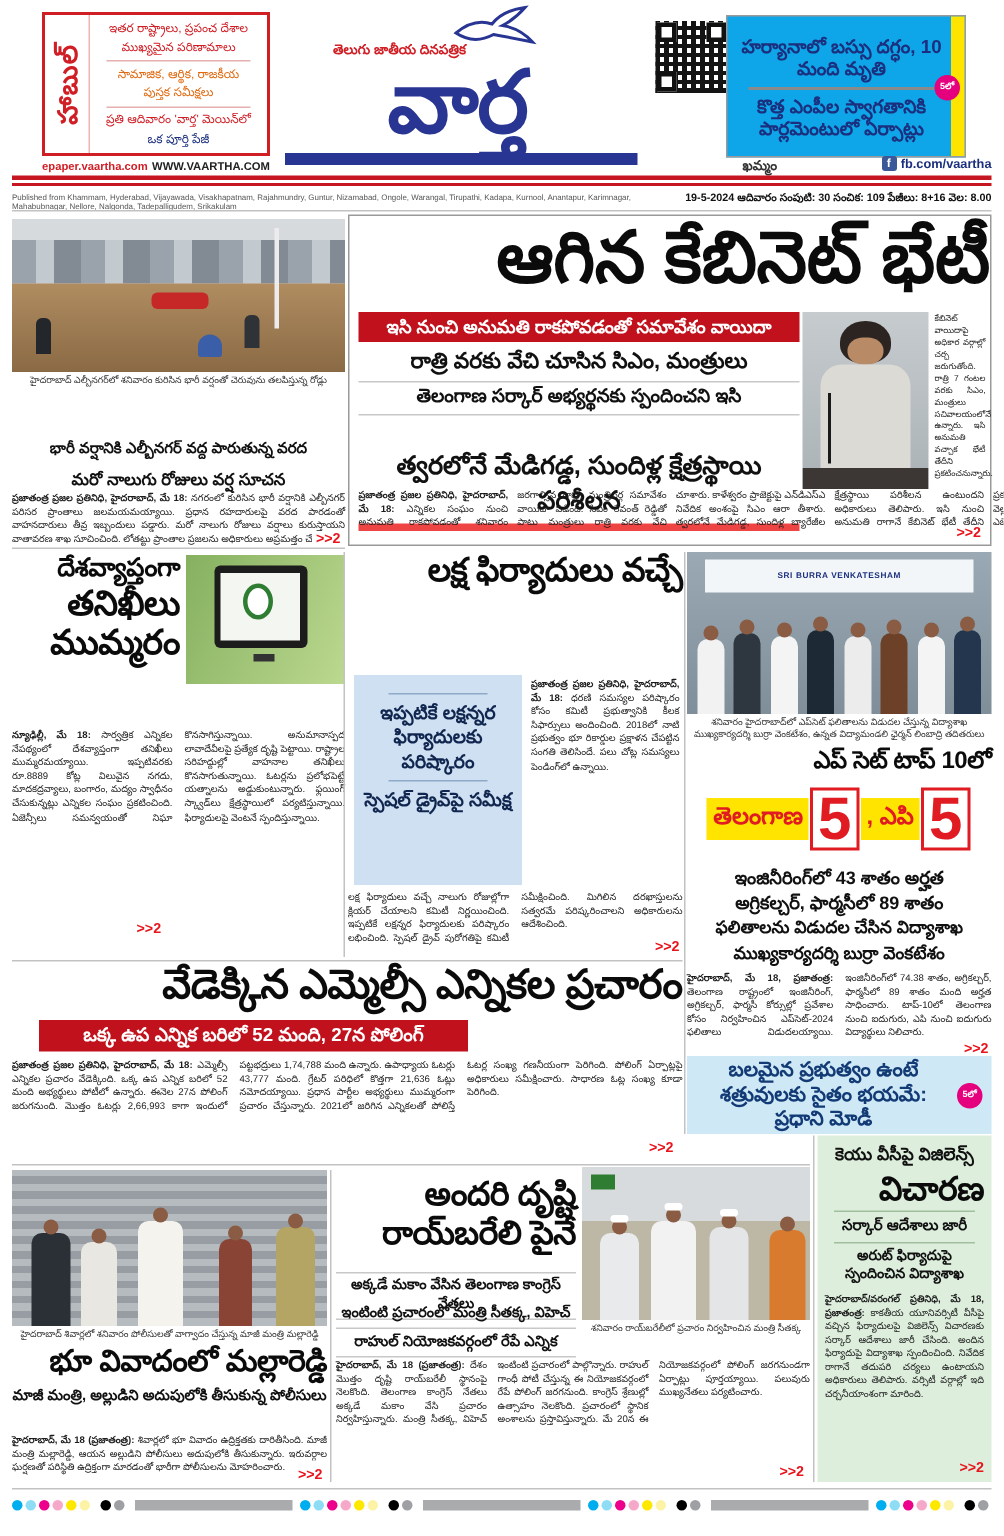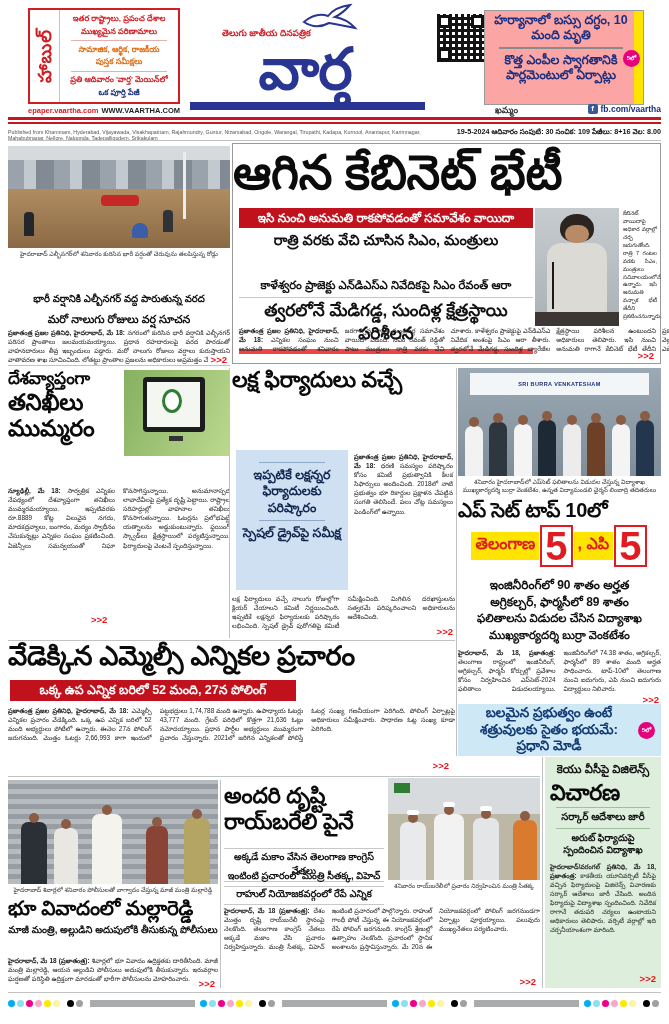--- a/index.html
+++ b/index.html
@@ -3,21 +3,21 @@
 <meta charset="utf-8">
 <style>
 *{box-sizing:border-box;margin:0;padding:0}
 body{font-family:"Liberation Sans","DejaVu Sans",sans-serif;background:#fff;display:flex;justify-content:center}
 #page{position:relative;width:669px;height:1024px;background:#fff;overflow:hidden}
 .abs{position:absolute}
 .b{font-weight:700}
 .navy{color:#1b2f7e}
 .red{color:#d01e25}
 .org{color:#e06a10}
-.hl{font-weight:800;color:#0b0b0b;text-align:left;line-height:1.05;letter-spacing:-.3px}
+.hl{font-weight:800;color:#0b0b0b;text-align:right;line-height:1.05;letter-spacing:-.3px}
 .sub{font-weight:700;text-align:center;color:#111}
 .bt{font-size:6.4px;line-height:1.42;text-align:justify;color:#1c1c1c;position:absolute}
 .dl{font-weight:700}
 .jr{position:absolute;right:3px;bottom:0;color:#e8131b;font-weight:800;font-size:9.5px;background:#fff;padding-left:3px;line-height:1}
 .cap{font-size:6.2px;color:#333;text-align:center;line-height:1.25;position:absolute}
 .banner{background:#c0111c;color:#fff;font-weight:700;text-align:center;position:absolute}
 .hline{position:absolute;height:1px;background:#c2c2c2}
 .vline{position:absolute;width:1px;background:#c2c2c2}
 .photo{position:absolute;overflow:hidden;background:#ccc}
 .pfig{position:relative;display:inline-block;width:18px;border-radius:7px 7px 0 0}
@@ -25,28 +25,28 @@
 .capw:after{content:"";position:absolute;top:-12px;left:50%;margin-left:-6px;width:12px;height:5px;background:#fff;border-radius:3px}
 .reg-dot{width:7px;height:7px;border-radius:50%;display:inline-block;margin-right:2px;flex:none}
 .reg-bar{flex:1;height:7px;background:#a9abad;margin:0 5px}
 .bdiv{width:62%;height:1px;background:#8fa9c9;margin:4px auto}
 .gdiv{height:1px;background:#9fbf9f;margin:3px 6px}
 .hrtb{border-top:1px solid #c8c8c8;border-bottom:1px solid #c8c8c8;padding:2px 0}
 #promo{left:28px;top:8px;width:152px;height:96px;border:2px solid #d01e25;display:flex;background:#fff}
 #promo .pv{width:30px;border-right:1px solid #f0b3b3;display:flex;align-items:center;justify-content:center}
 #promo .pv span{writing-mode:vertical-rl;transform:rotate(180deg);font-weight:800;font-size:18px;color:#d01e25;letter-spacing:1px}
 #promo .pr{flex:1;padding:4px 3px;display:flex;flex-direction:column;justify-content:space-between;text-align:center}
-.pl{font-size:8px;font-weight:700;line-height:1.25}
+.pl{font-size:8px;font-weight:400;line-height:1.25}
 .pdiv{height:1px;background:#e5b0b0;margin:1px 8px}
 #mtitle{left:185px;top:40px;width:240px;font-size:58px;font-weight:800;color:#283593;text-align:center;line-height:1;letter-spacing:-1px}
 #mbar{left:190px;top:102px;width:235px;height:8px;background:#283593}
 #tagline{left:222px;top:28px;width:140px;font-size:9px;font-weight:700;color:#d01e25}
 #qr{left:437px;top:14px;width:48px;height:48px;background-image:repeating-linear-gradient(0deg,#141414 0 3px,transparent 3px 6px),repeating-linear-gradient(90deg,#141414 0 3px,#fff 3px 6px)}
 .finder{position:absolute;width:13px;height:13px;border:3px solid #111;background:#fff}
-#topbox{left:484px;top:10px;width:160px;height:95px;border:1px solid #9a9a9a;background:#fca5a5;padding:2px 14px 5px 8px}
+#topbox{left:484px;top:10px;width:160px;height:95px;border:1px solid #9a9a9a;background:#0ea5e9;padding:13px 14px 5px 8px}
 #topbox .tb1{font-size:12.5px;font-weight:800;color:#1b2f7e;text-align:center;line-height:1.2}
 #topbox .tdiv{height:2px;background:#8a8a8a;margin:4px 6px}
 .ystrip{position:absolute;top:0;right:0;bottom:0;width:9px;background:#ffe400}
 .badge{width:17px;height:17px;border-radius:50%;background:#e5007d;color:#fff;font-size:6px;font-weight:700;text-align:center;line-height:17px;flex:none}
 .big5{font-size:40px;font-weight:800;color:#e01b22;line-height:.95;border:2px solid #e01b22;background:#fff;padding:0 3px;margin:0 1px}
 .ytag{background:#ffe400;color:#e01b22;font-weight:800;font-size:16px;padding:3px 4px}
 #regstrip{left:8px;top:999px;width:653px;height:8px;display:flex;align-items:center}
 </style>
 </head>
 <body>
@@ -123,21 +123,21 @@
       <span class="dl">ప్రజాతంత్ర ప్రజల ప్రతినిధి, హైదరాబాద్, మే 18:</span>
       <span>నగరంలో కురిసిన భారీ వర్షానికి ఎల్బీనగర్ పరిసర ప్రాంతాలు జలమయమయ్యాయి. ప్రధాన రహదారులపై వరద పారడంతో వాహనదారులు తీవ్ర ఇబ్బందులు పడ్డారు. మరో నాలుగు రోజులు వర్షాలు కురుస్తాయని వాతావరణ శాఖ సూచించింది. లోతట్టు ప్రాంతాల ప్రజలను అధికారులు అప్రమత్తం చేశారు.</span>
       <span class="jr">&gt;&gt;2</span>
     </div>
   </div>
 
   <div class="abs" style="left:232px;top:143px;width:429px;height:221px;border:1px solid #999">
     <div class="hl abs" style="left:0;top:4px;width:100%;font-size:48px">ఆగిన కేబినెట్ భేటీ</div>
     <div class="banner" style="left:6px;top:64px;width:294px;height:20px;font-size:12px;line-height:20px">ఇసి నుంచి అనుమతి రాకపోవడంతో సమావేశం వాయిదా</div>
     <div class="sub abs" style="left:6px;top:88px;width:294px;font-size:14.5px">రాత్రి వరకు వేచి చూసిన సిఎం, మంత్రులు</div>
-    <div class="sub abs" style="left:6px;top:133px;width:294px;font-size:11.5px;border-bottom:1px solid #c8c8c8;padding:2px 0">కాళేశ్వరం ప్రాజెక్టు ఎన్‌డిఎస్‌ఎ నివేదికపై సిఎం రేవంత్ ఆరా</div>
+    <div class="sub abs hrtb" style="left:6px;top:110px;width:294px;font-size:12.5px">తెలంగాణ సర్కార్ అభ్యర్థనకు స్పందించని ఇసి</div>
     <div class="sub abs" style="left:6px;top:155px;width:294px;font-size:17px;border-bottom:5px solid #ef4444;padding:2px 0">త్వరలోనే మేడిగడ్డ, సుందిళ్ల క్షేత్రస్థాయి పరిశీలన</div>
     <div class="photo" style="left:302px;top:64px;width:84px;height:118px;background:linear-gradient(#c6cbce,#aab2b6)">
       <div class="abs" style="left:30%;top:5%;width:40%;height:24%;background:#2c2420;border-radius:50% 50% 42% 42%"></div>
       <div class="abs" style="left:36%;top:14%;width:28%;height:16%;background:#b98a66;border-radius:45%"></div>
       <div class="abs" style="left:14%;top:30%;width:72%;height:58%;background:#dcdad5;border-radius:14px 14px 0 0"></div>
       <div class="abs" style="left:20%;top:46%;width:2px;height:40%;background:#1a1a1a"></div>
       <div class="abs" style="left:0;bottom:0;width:100%;height:12%;background:#3c3734"></div>
     </div>
     <div class="bt" style="left:390px;top:66px;width:34px;height:114px;font-size:5.6px"><span>కేబినెట్ వాయిదాపై అధికార వర్గాల్లో చర్చ జరుగుతోంది. రాత్రి 7 గంటల వరకు సిఎం, మంత్రులు సచివాలయంలోనే ఉన్నారు. ఇసి అనుమతి వచ్చాక భేటీ తేదీని ప్రకటించనున్నారు.</span></div>
     <div class="bt" style="left:6px;top:182px;width:417px;height:36px;column-count:4;column-gap:6px">
@@ -191,42 +191,42 @@
         <div class="pfig" style="height:54px;background:#2e3640"></div>
         <div class="pfig" style="height:52px;background:#f4f4f4"></div>
         <div class="pfig" style="height:56px;background:#1d2a36"></div>
         <div class="pfig" style="height:52px;background:#ececec"></div>
         <div class="pfig" style="height:54px;background:#6d4028"></div>
         <div class="pfig" style="height:52px;background:#f4f4f4"></div>
         <div class="pfig" style="height:56px;background:#24364d"></div>
       </div>
     </div>
     <div class="cap" style="left:0;top:110px;width:203px">శనివారం హైదరాబాద్‌లో ఎప్‌సెట్ ఫలితాలను విడుదల చేస్తున్న విద్యాశాఖ ముఖ్యకార్యదర్శి బుర్రా వెంకటేశం, ఉన్నత విద్యామండలి ఛైర్మన్ లింబాద్రి తదితరులు</div>
-    <div class="hl abs" style="left:0;top:132px;width:203px;font-size:20px">ఎప్ సెట్ టాప్ 10లో</div>
+    <div class="hl abs" style="left:0;top:132px;width:203px;font-size:16px">ఎప్ సెట్ టాప్ 10లో</div>
     <div class="abs" style="left:0;top:152px;width:203px;height:52px;display:flex;align-items:center;justify-content:center">
       <span class="ytag">తెలంగాణ</span>
       <span class="big5">5</span>
       <span class="ytag">, ఎపి</span>
       <span class="big5">5</span>
     </div>
-    <div class="sub abs" style="left:0;top:210px;width:203px;font-size:12px">ఇంజినీరింగ్‌లో 90 శాతం అర్హత</div>
+    <div class="sub abs" style="left:0;top:210px;width:203px;font-size:12px">ఇంజినీరింగ్‌లో 43 శాతం అర్హత</div>
     <div class="sub abs" style="left:0;top:227px;width:203px;font-size:12px">అగ్రికల్చర్, ఫార్మసీలో 89 శాతం</div>
     <div class="sub abs" style="left:0;top:244px;width:203px;font-size:11.5px">ఫలితాలను విడుదల చేసిన విద్యాశాఖ</div>
     <div class="sub abs" style="left:0;top:261px;width:203px;font-size:11.5px">ముఖ్యకార్యదర్శి బుర్రా వెంకటేశం</div>
     <div class="bt" style="left:0;top:280px;width:203px;height:54px;column-count:2;column-gap:8px">
       <span class="dl">హైదరాబాద్, మే 18, ప్రజాతంత్ర:</span>
       <span>తెలంగాణ రాష్ట్రంలో ఇంజినీరింగ్, అగ్రికల్చర్, ఫార్మసీ కోర్సుల్లో ప్రవేశాల కోసం నిర్వహించిన ఎప్‌సెట్-2024 ఫలితాలు విడుదలయ్యాయి. ఇంజినీరింగ్‌లో 74.38 శాతం, అగ్రికల్చర్, ఫార్మసీలో 89 శాతం మంది అర్హత సాధించారు. టాప్-10లో తెలంగాణ నుంచి ఐదుగురు, ఎపి నుంచి ఐదుగురు విద్యార్థులు నిలిచారు.</span>
     </div>
     <span class="jr" style="right:2px;bottom:0">&gt;&gt;2</span>
   </div>
 
   <div class="hline" style="left:8px;top:640px;width:447px"></div>
   <div class="abs" style="left:8px;top:642px;width:447px;height:134px">
     <div class="hl abs" style="left:0;top:0;width:447px;font-size:27px">వేడెక్కిన ఎమ్మెల్సీ ఎన్నికల ప్రచారం</div>
-    <div class="banner" style="left:2px;top:38px;width:286px;height:21px;font-size:12.5px;line-height:21px">ఒక్క ఉప ఎన్నిక బరిలో 52 మంది, 27న పోలింగ్</div>
+    <div class="banner" style="left:18px;top:38px;width:286px;height:21px;font-size:12.5px;line-height:21px">ఒక్క ఉప ఎన్నిక బరిలో 52 మంది, 27న పోలింగ్</div>
     <div class="bt" style="left:0;top:64px;width:447px;height:66px;column-count:3;column-gap:8px">
       <span class="dl">ప్రజాతంత్ర ప్రజల ప్రతినిధి, హైదరాబాద్, మే 18:</span>
       <span>ఎమ్మెల్సీ ఎన్నికల ప్రచారం వేడెక్కింది. ఒక్క ఉప ఎన్నిక బరిలో 52 మంది అభ్యర్థులు పోటీలో ఉన్నారు. ఈనెల 27న పోలింగ్ జరుగనుంది. మొత్తం ఓటర్లు 2,66,993 కాగా ఇందులో పట్టభద్రులు 1,74,788 మంది ఉన్నారు. ఉపాధ్యాయ ఓటర్లు 43,777 మంది. గ్రేటర్ పరిధిలో కొత్తగా 21,636 ఓట్లు నమోదయ్యాయి. ప్రధాన పార్టీల అభ్యర్థులు ముమ్మరంగా ప్రచారం చేస్తున్నారు. 2021లో జరిగిన ఎన్నికలతో పోలిస్తే ఓటర్ల సంఖ్య గణనీయంగా పెరిగింది. పోలింగ్ ఏర్పాట్లపై అధికారులు సమీక్షించారు. సాధారణ ఓట్ల సంఖ్య కూడా పెరిగింది.</span>
     </div>
     <span class="jr" style="right:6px;bottom:6px">&gt;&gt;2</span>
   </div>
 
   <div class="abs" style="left:458px;top:704px;width:203px;height:52px;background:#cfe8f6;display:flex;align-items:center;justify-content:center;gap:4px;padding:4px 6px">
     <span class="b" style="font-size:13.5px;color:#123a75;text-align:center;line-height:1.25">బలమైన ప్రభుత్వం ఉంటే శత్రువులకు సైతం భయమే: ప్రధాని మోడీ</span>
     <span class="badge">5లో</span>

